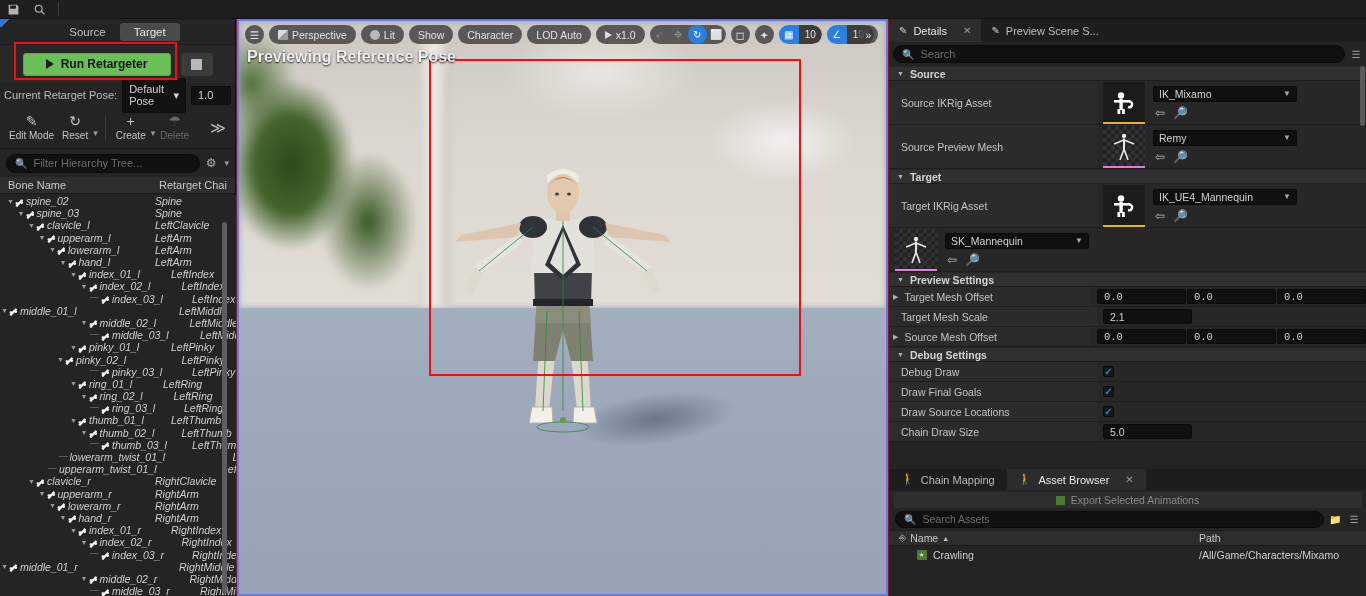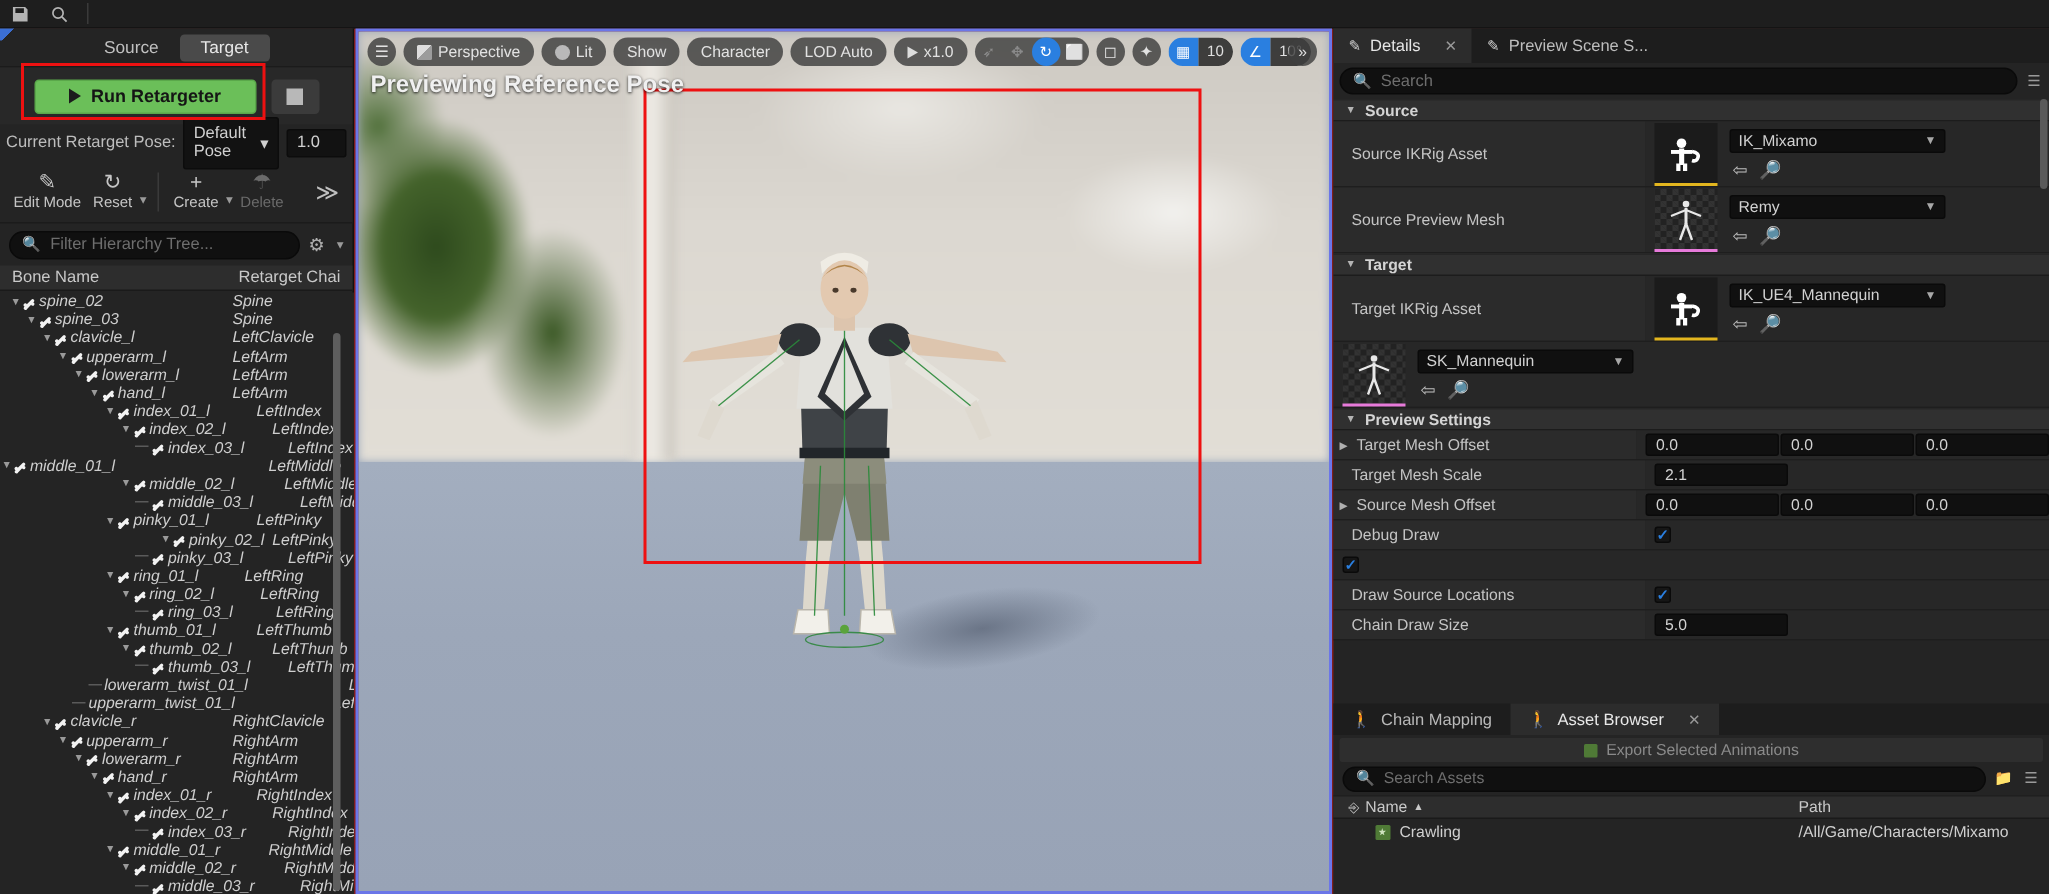--- a/index.html
+++ b/index.html
@@ -264,21 +264,21 @@
   .minirow { display:flex; gap:8px; padding-left:2px; }
   .miniico { font-size:12px; color:#bdbdbd; }
 
   .srow { height: 20px; }
   .numbox {
     height:15px; background:#101010; border:1px solid #0a0a0a; border-radius:2px;
     display:flex; align-items:center; padding-left:6px; font-size:10.5px; color:#d2d2d2;
   }
   .numbox.w3 { width: 89px; }
   .numbox.wide { width: 89px; }
-  .numrow { display:flex; gap:1px; }
+  .numrow { display:flex; gap:1px;font-family:Liberation Mono, monospace; }
   .chk {
     width:11px;height:11px;background:#161616;border:1px solid #0a0a0a;border-radius:2px;
     display:flex;align-items:center;justify-content:center; color:#2a7fe0; font-size:10px; font-weight:bold;
   }
 
   
   .botdock { position:absolute; left:0; bottom:0; width:477px; height:127px; background:#242424; }
   .bd-tabs { height:21px; display:flex; background:#1d1d1d; }
   .bdtab { display:flex; align-items:center; gap:6px; padding:0 12px; font-size:11px; color:#b9b9b9; }
   .bdtab.active { background:#2c2c2c; color:#e8e8e8; }
@@ -544,21 +544,21 @@
               <span class="bone">
                 <svg width="9" height="9" viewBox="0 0 10 10">
                   <path fill="#f2f2f2" d="M1.6 7.2a1.3 1.3 0 1 1 1.6-1.8l3-3a1.3 1.3 0 1 1 1.8 1.6 1.3 1.3 0 1 1-1.6 1.8l-3 3a1.3 1.3 0 1 1-1.8-1.6z"></path>
                 </svg>
               </span>
               <span>pinky_01_l</span>
             </span>
             <span class="chain" style="left:171px">LeftPinky</span>
           </div>
           <div class="trow" style="position: relative;">
-            <span class="name" style="padding-left:106px">
+            <span class="name" style="padding-left:56px">
               <span class="caret">▼</span>
               <span class="bone">
                 <svg width="9" height="9" viewBox="0 0 10 10">
                   <path fill="#f2f2f2" d="M1.6 7.2a1.3 1.3 0 1 1 1.6-1.8l3-3a1.3 1.3 0 1 1 1.8 1.6 1.3 1.3 0 1 1-1.6 1.8l-3 3a1.3 1.3 0 1 1-1.8-1.6z"></path>
                 </svg>
               </span>
               <span>pinky_02_l</span>
             </span>
             <span class="chain" style="left:181.5px">LeftPinky</span>
           </div>
@@ -738,21 +738,21 @@
               <span class="bone">
                 <svg width="9" height="9" viewBox="0 0 10 10">
                   <path fill="#f2f2f2" d="M1.6 7.2a1.3 1.3 0 1 1 1.6-1.8l3-3a1.3 1.3 0 1 1 1.8 1.6 1.3 1.3 0 1 1-1.6 1.8l-3 3a1.3 1.3 0 1 1-1.8-1.6z"></path>
                 </svg>
               </span>
               <span>index_03_r</span>
             </span>
             <span class="chain" style="left:192px">RightIndex</span>
           </div>
           <div class="trow" style="position: relative;">
-            <span class="name" style="padding-left:69px">
+            <span class="name" style="">
               <span class="caret">▼</span>
               <span class="bone">
                 <svg width="9" height="9" viewBox="0 0 10 10">
                   <path fill="#f2f2f2" d="M1.6 7.2a1.3 1.3 0 1 1 1.6-1.8l3-3a1.3 1.3 0 1 1 1.8 1.6 1.3 1.3 0 1 1-1.6 1.8l-3 3a1.3 1.3 0 1 1-1.8-1.6z"></path>
                 </svg>
               </span>
               <span>middle_01_r</span>
             </span>
             <span class="chain" style="left:179px">RightMiddle</span>
           </div>
@@ -1051,29 +1051,36 @@
             <span>Source Mesh Offset</span>
           </div>
           <div class="val">
             <div class="numrow">
               <span class="numbox w3">0.0</span>
               <span class="numbox w3">0.0</span>
               <span class="numbox w3">0.0</span>
             </div>
           </div>
         </div>
+        <div class="cat">
+          <span class="tri">▼</span>
+          <span>Debug Settings</span>
+        </div>
         <div class="prow srow">
           <div class="lbl">
             <span>Debug Draw</span>
           </div>
           <div class="val">
             <span class="chk">✓</span>
           </div>
         </div>
         <div class="prow srow">
+          <div class="lbl">
+            <span>Draw Final Goals</span>
+          </div>
           <div class="val">
             <span class="chk">✓</span>
           </div>
         </div>
         <div class="prow srow">
           <div class="lbl">
             <span>Draw Source Locations</span>
           </div>
           <div class="val">
             <span class="chk">✓</span>

